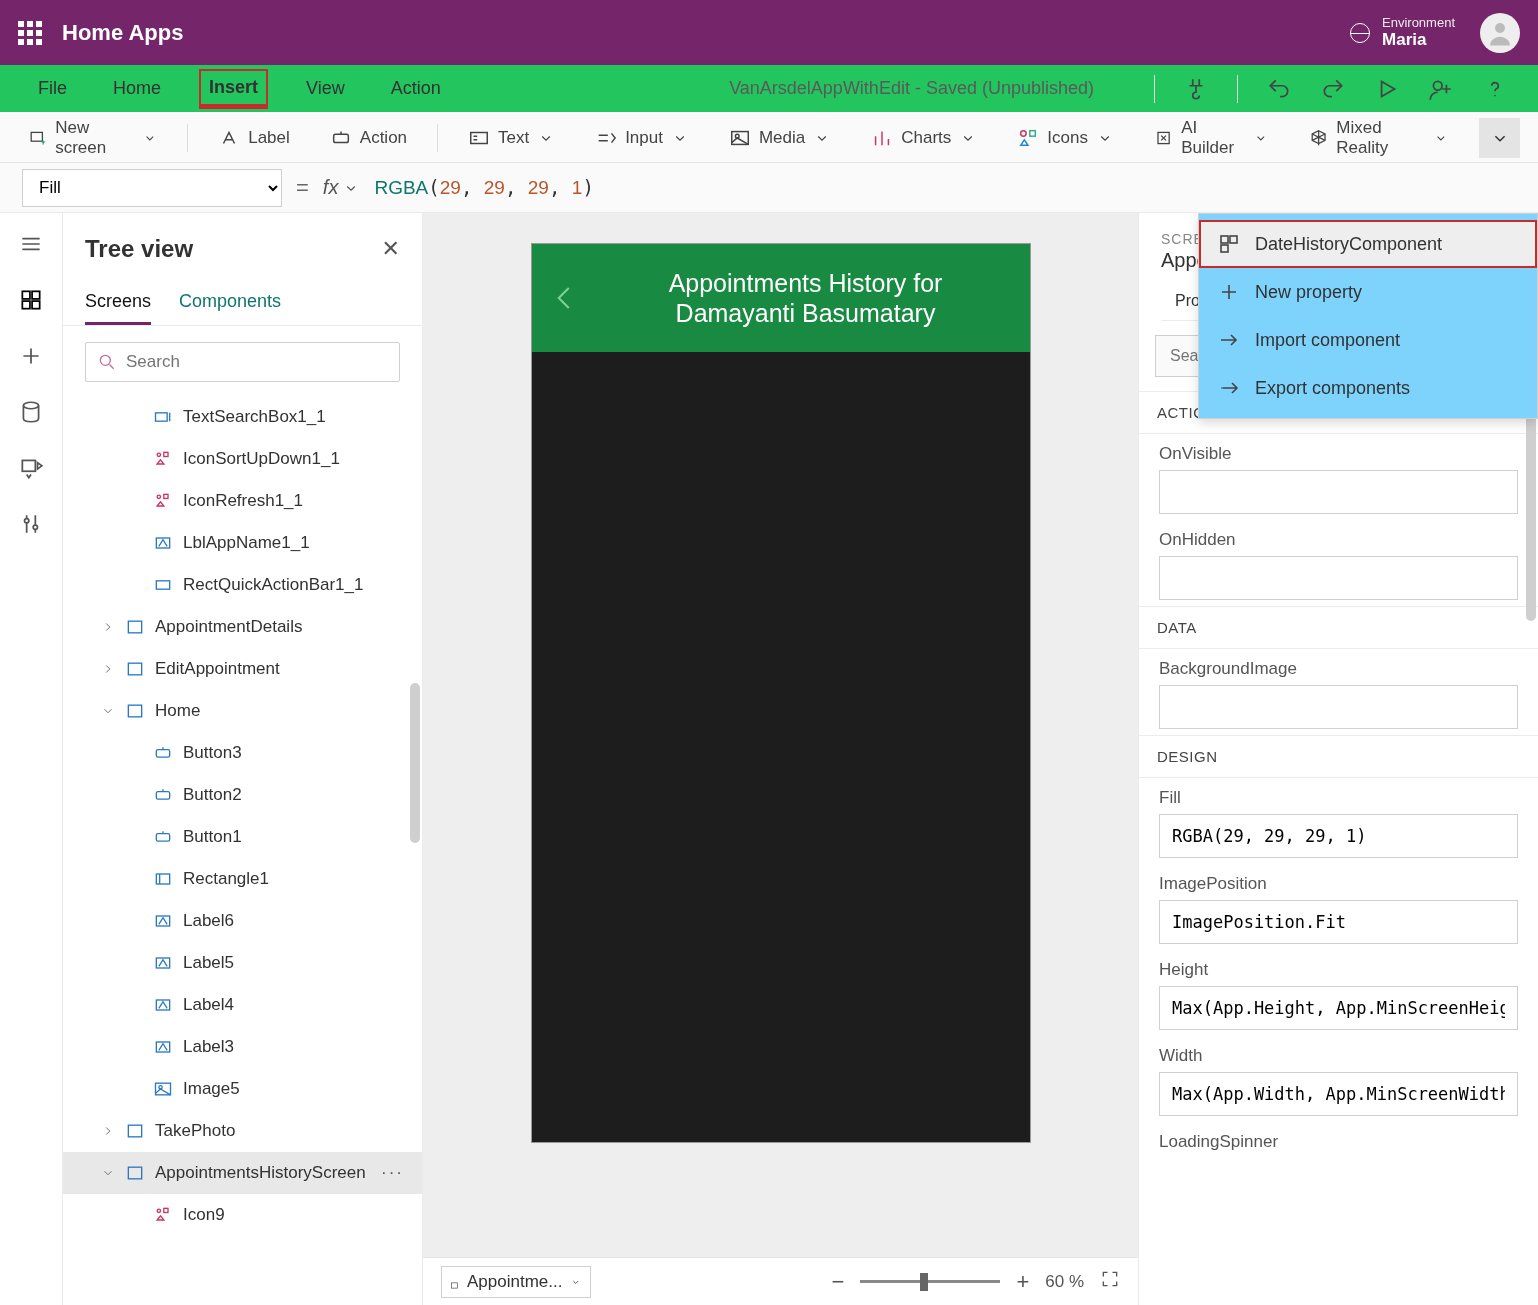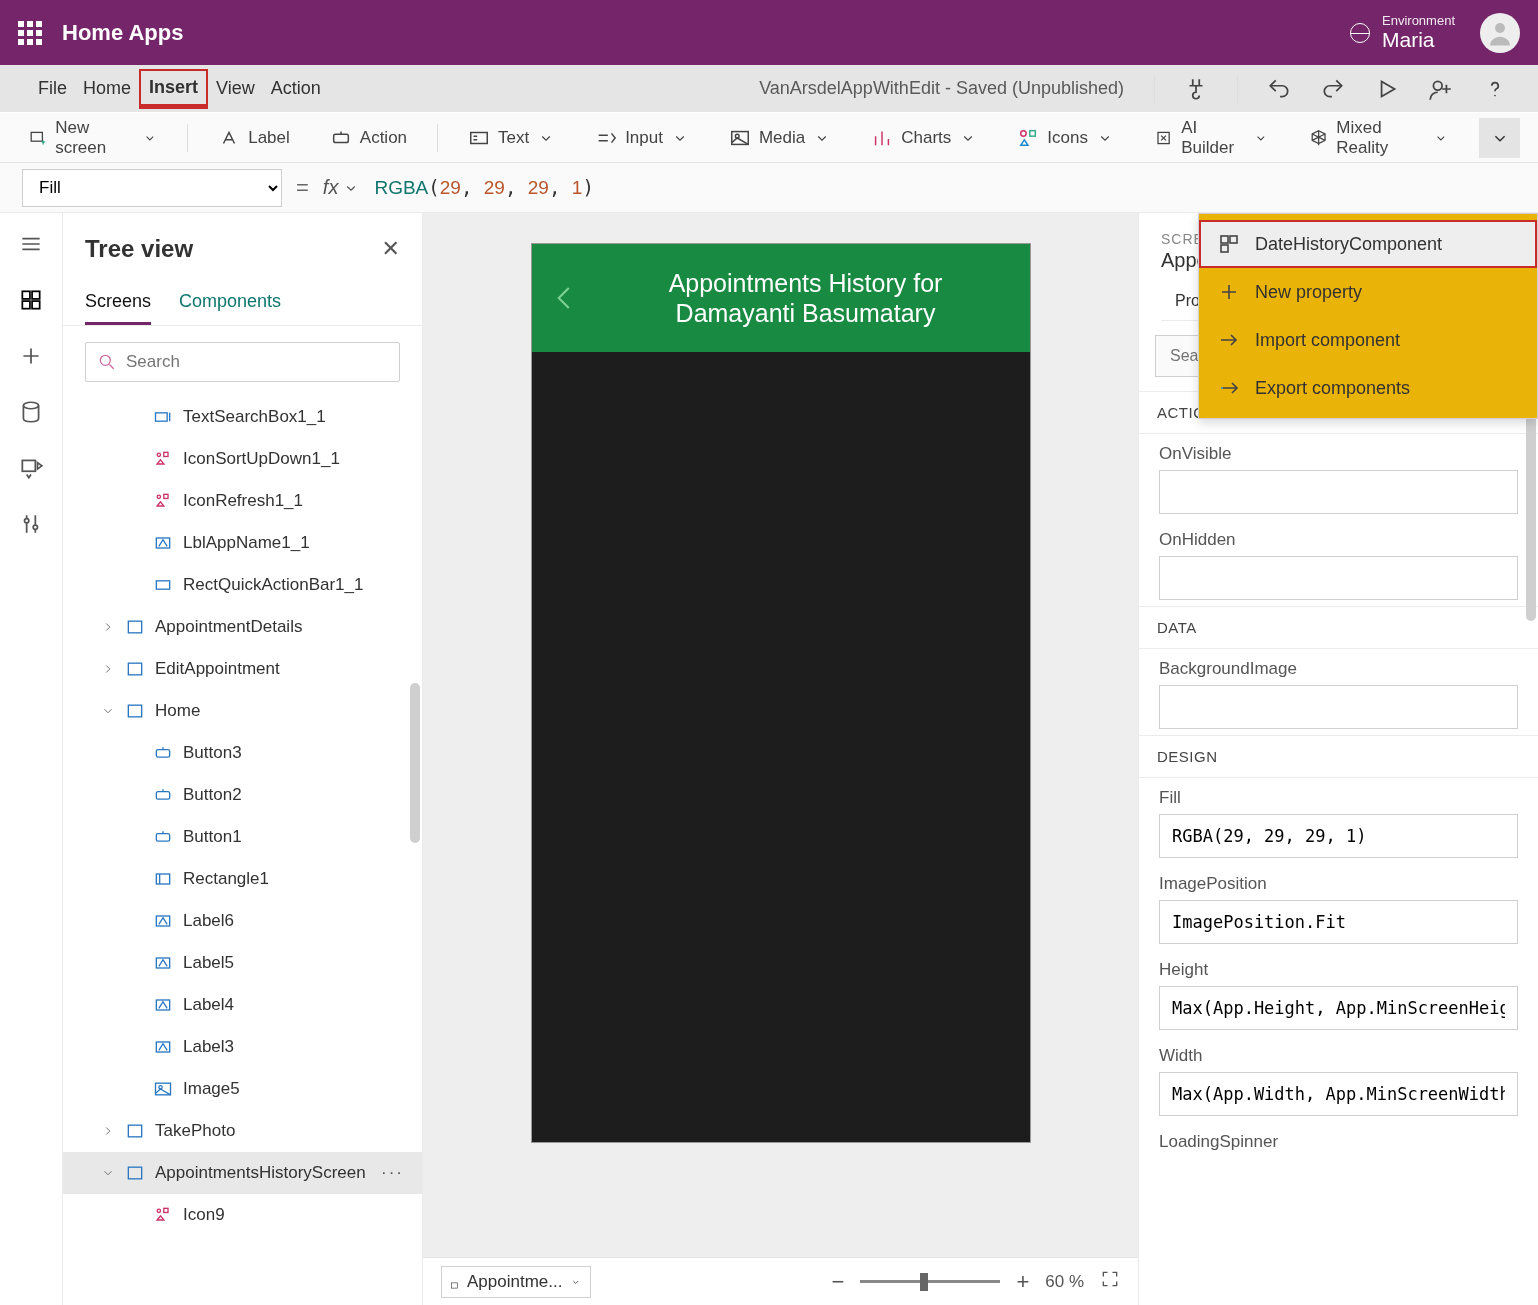--- a/index.html
+++ b/index.html
@@ -5,24 +5,24 @@
 * { box-sizing: border-box; margin:0; padding:0; font-family: "Segoe UI", Arial, sans-serif; }
 body { width:1538px; height:1305px; background:#fff; overflow:hidden; font-size:17px; color:#323232; }
 .header { height:65px; background:#752569; color:#fff; display:flex; align-items:center; padding:0 18px; }
 .waffle { width:24px; height:24px; display:grid; grid-template-columns:repeat(3,6px); grid-template-rows:repeat(3,6px); gap:3px; margin-right:20px;}
 .waffle span { background:#fff; width:6px; height:6px; }
 .app-title { font-size:22px; font-weight:600; flex:1; }
 .env-block { display:flex; align-items:center; gap:12px; margin-right:25px;}
 .env-globe { width:20px;height:20px;border:1.5px solid #fff;border-radius:50%;position:relative;}
 .env-globe:before{content:"";position:absolute;left:0;right:0;top:9px;border-top:1.5px solid #fff;}
 .env-text small{ font-size:13px; display:block; opacity:.9;}
-.env-text b{ font-size:21px; font-weight:400;}
+.env-text b{ font-size:17px; font-weight:700;}
 .avatar { width:40px;height:40px;border-radius:50%;background:#eee;display:flex;align-items:center;justify-content:center;}
 .avatar svg{width:30px;height:30px;}
-.menu-bar { height:48px; background:#e5e5e5; display:flex; align-items:center; padding:0 30px; border-bottom:1px solid #fff;}
+.menu-bar { height:48px; background:#22c55e; display:flex; align-items:center; padding:0 30px; gap:30px; border-bottom:1px solid #fff;}
 .menu-bar .menu-item{ font-size:18px; padding:6px 8px; cursor:pointer;}
 .menu-bar .menu-item.insert{ border:2px solid #c92b2b; border-bottom:5px solid #c92b2b; font-weight:600; }
 .menu-bar .file-title{ margin-left:auto; font-size:18px; color:#5a5a5a;}
 .menu-bar .title-icons{ display:flex; align-items:center; gap:28px; margin-left:30px; color:#444;}
 .menu-bar .title-icons .ic{width:26px;height:26px;display:flex;align-items:center;justify-content:center;cursor:pointer;}
 .ribbon { height:50px; background:#fafafa; border-bottom:1px solid #e5e5e5; display:flex; align-items:center; padding:0 18px; gap:20px; position:relative;}
 .ribbon .rbtn{ display:flex; align-items:center; gap:8px; padding:6px 10px; cursor:pointer; color:#444; font-size:17px;}
 .ribbon .rbtn .ic{width:22px;height:22px;display:flex;align-items:center;justify-content:center;}
 .chev{ width:18px;height:18px;display:inline-flex;align-items:center;justify-content:center;}
 .chev svg, .ic svg{width:100%;height:100%;}
@@ -75,21 +75,21 @@
 .pp-tab{ padding:10px 14px; cursor:pointer; font-size:16px;}
 .pp-search{ margin:14px 16px; position:relative;}
 .pp-search input{ width:100%; height:42px; border:1px solid #d0d0d0; background:#fafafa; padding:0 40px 0 14px; font-size:16px; outline:none;}
 .pp-search .sic{position:absolute;right:12px;top:12px;width:20px;height:20px;color:#888;}
 .pp-group-h{ border-top:1px solid #ebebeb; border-bottom:1px solid #ebebeb; padding:12px 18px; font-size:15px; color:#444; letter-spacing:.5px;}
 .pp-field{ padding:10px 20px 6px;}
 .pp-field label{ font-size:17px; color:#555; display:block; margin-bottom:6px;}
 .pp-field input.val{ width:100%; height:44px; border:1px solid #d0d0d0; padding:0 12px; font-family: Consolas, monospace; font-size:17px;}
 .pp-field input.val.empty{ background:#fff;}
 .pp-scroll-fake{position:absolute;right:2px;top:148px;width:10px;height:260px;background:#cfcfcf;border-radius:5px;}
-.dropdown-menu{ position:absolute; top:0; right:0; width:340px; background:#eab308; border:1px solid #d0d0d0; box-shadow:0 4px 10px rgba(0,0,0,.15); padding:6px 0;}
+.dropdown-menu{ position:absolute; top:0; right:0; width:340px; background:#7dd3fc; border:1px solid #d0d0d0; box-shadow:0 4px 10px rgba(0,0,0,.15); padding:6px 0;}
 .dropdown-menu .dm-item{ display:flex; align-items:center; gap:14px; height:48px; padding:0 18px; cursor:pointer; font-size:18px;}
 .dropdown-menu .dm-item.hl{ background:#eee; }
 .dropdown-menu .dm-item.red-box{ outline:2px solid #c92b2b; outline-offset:-2px;}
 .dm-ic{ width:24px;height:24px;display:flex;align-items:center;justify-content:center;color:#444;}
 svg{stroke:currentColor;fill:none;stroke-width:1.6;}
 .tree-node .ticon svg{stroke:#2a78c2;}
 .tree-node .ticon.gear svg{stroke:#c36;}
 .divider-v{width:1px;height:28px;background:#ddd;}
 </style>
 </head>

